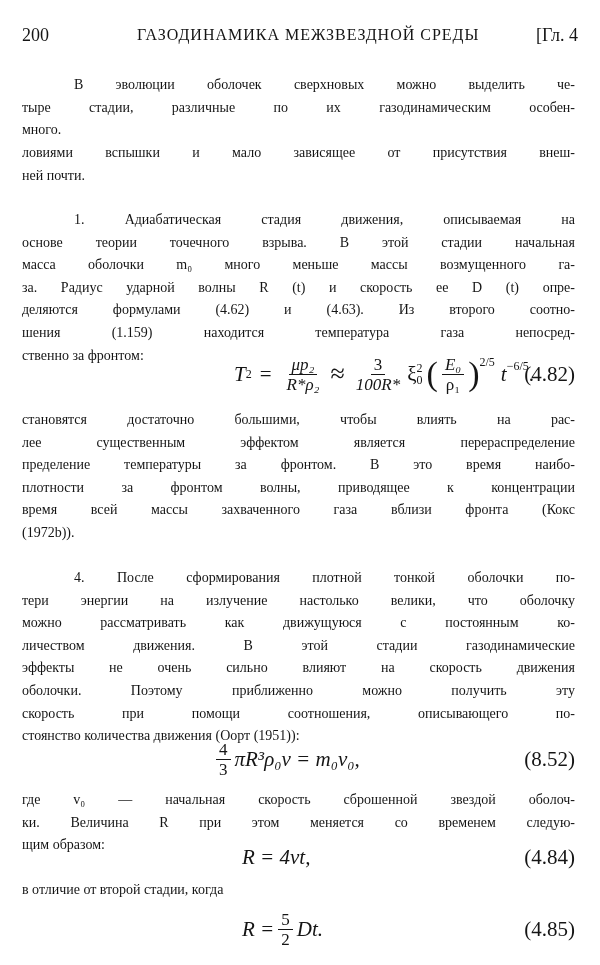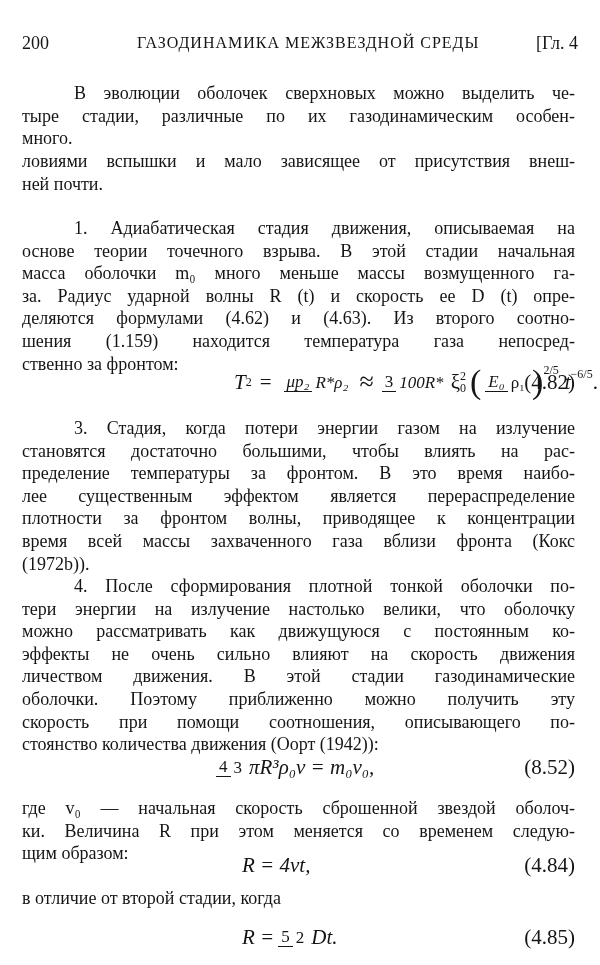--- a/index.html
+++ b/index.html
@@ -1,44 +1,44 @@
 <!DOCTYPE html>
 <html><head>
   <meta charset="utf-8">
   <style>
     html, body { margin: 0; padding: 0; background: #ffffff; }
     body {
       width: 600px; height: 965px; overflow: hidden; position: relative;
       font-family: "Liberation Serif", "DejaVu Serif", serif;
       color: #151515;
     }
-    .page { position: absolute; left: 0; top: 12px; width: 600px; height: 686px; }
+    .page { position: absolute; left: 0; top: 4px; width: 600px; height: 686px; }
     .running-head {
       position: absolute; top: 18px; left: 22px; right: 22px; height: 26px;
       font-size: 18px; line-height: 26px;
     }
     .rh-num { position: absolute; left: 0; top: 0; }
     .rh-title { position: absolute; left: 115px; top: 0; letter-spacing: 1px; font-size: 16px; font-variant: small-caps; }
     .rh-chap { position: absolute; right: 0; top: 0; }
 
     .text {
       position: absolute; left: 22px; width: 553px;
-      font-size: 18px; line-height: 22.6px; text-align: justify;
+      font-size: 14px; line-height: 22.6px; text-align: justify;
     }
     .text .line { display: block; white-space: nowrap; text-align: justify; text-align-last: justify; }
     .text .line.last { text-align-last: left; }
     .text .line.indent { padding-left: 52px; }
 
     .eq {
       position: absolute; left: 22px; width: 553px; height: 50px;
       font-size: 21px;
     }
     .eq .formula { position: absolute; top: 0; display: flex; align-items: center; height: 50px; font-style: normal; }
     .eq .eqno { position: absolute; right: 0; top: 0; height: 50px; line-height: 50px; margin-left: 38px; }
-    .frac { display: inline-flex; flex-direction: row; align-items: center; vertical-align: middle; margin: 3px 4px; font-size: 17px; line-height: 19px; }
+    .frac { display: inline-flex; flex-direction: column; align-items: center; vertical-align: middle; margin: 3px 4px; font-size: 17px; line-height: 19px; }
     .frac .num { border-bottom: 1.3px solid #151515; padding: 0 3px; }
     .frac .den { padding: 0 3px; }
     .i { font-style: italic; }
     sub, sup { font-size: 12px; }
     .paren { font-size: 34px; line-height: 34px; font-weight: 200; }
   </style>
 </head>
 <body>
 
 <div class="page">
@@ -97,38 +97,37 @@
       <span class="paren">)</span>
         <sup style="align-self:flex-start;margin-top:6px">2/5</sup>
       <span class="i" style="margin-left:6px">t</span>
         <sup style="align-self:flex-start;margin-top:10px">−6/5</sup>
         <span>.</span>
     </div>
     <span class="eqno">(4.82)</span>
   </div>
 
   <div class="text" style="top:405px">
-    <span class="line indent">3. Стадия, когда потери энергии газом на излучение</span>
     <span class="line">становятся достаточно большими, чтобы влиять на рас-</span>
+    <span class="line">лее существенным эффектом является перераспределение</span>
     <span class="line">пределение температуры за фронтом. В это время наибо-</span>
-    <span class="line">лее существенным эффектом является перераспределение</span>
     <span class="line">плотности за фронтом волны, приводящее к концентрации</span>
     <span class="line">время всей массы захваченного газа вблизи фронта (Кокс</span>
     <span class="line last">(1972b)).</span>
   </div>
 
   <div class="text" style="top:563px">
     <span class="line indent">4. После сформирования плотной тонкой оболочки по-</span>
     <span class="line">тери энергии на излучение настолько велики, что оболочку</span>
     <span class="line">можно рассматривать как движущуюся с постоянным ко-</span>
+    <span class="line">личеством движения. В этой стадии газодинамические</span>
     <span class="line">эффекты не очень сильно влияют на скорость движения</span>
-    <span class="line">личеством движения. В этой стадии газодинамические</span>
     <span class="line">оболочки. Поэтому приближенно можно получить эту</span>
     <span class="line">скорость при помощи соотношения, описывающего по-</span>
-    <span class="line last">стоянство количества движения (Оорт (1942)):</span>
+    <span class="line last">стоянство количества движения (Оорт (1951)):</span>
   </div>
 
   <div class="eq" style="top:730px">
     <div class="formula" style="left:190px">
       <span class="frac">
         <span class="num">4</span>
         <span class="den">3</span>
       </span>
       <span class="i">πR³ρ₀v = m₀v₀,</span>
     </div>

